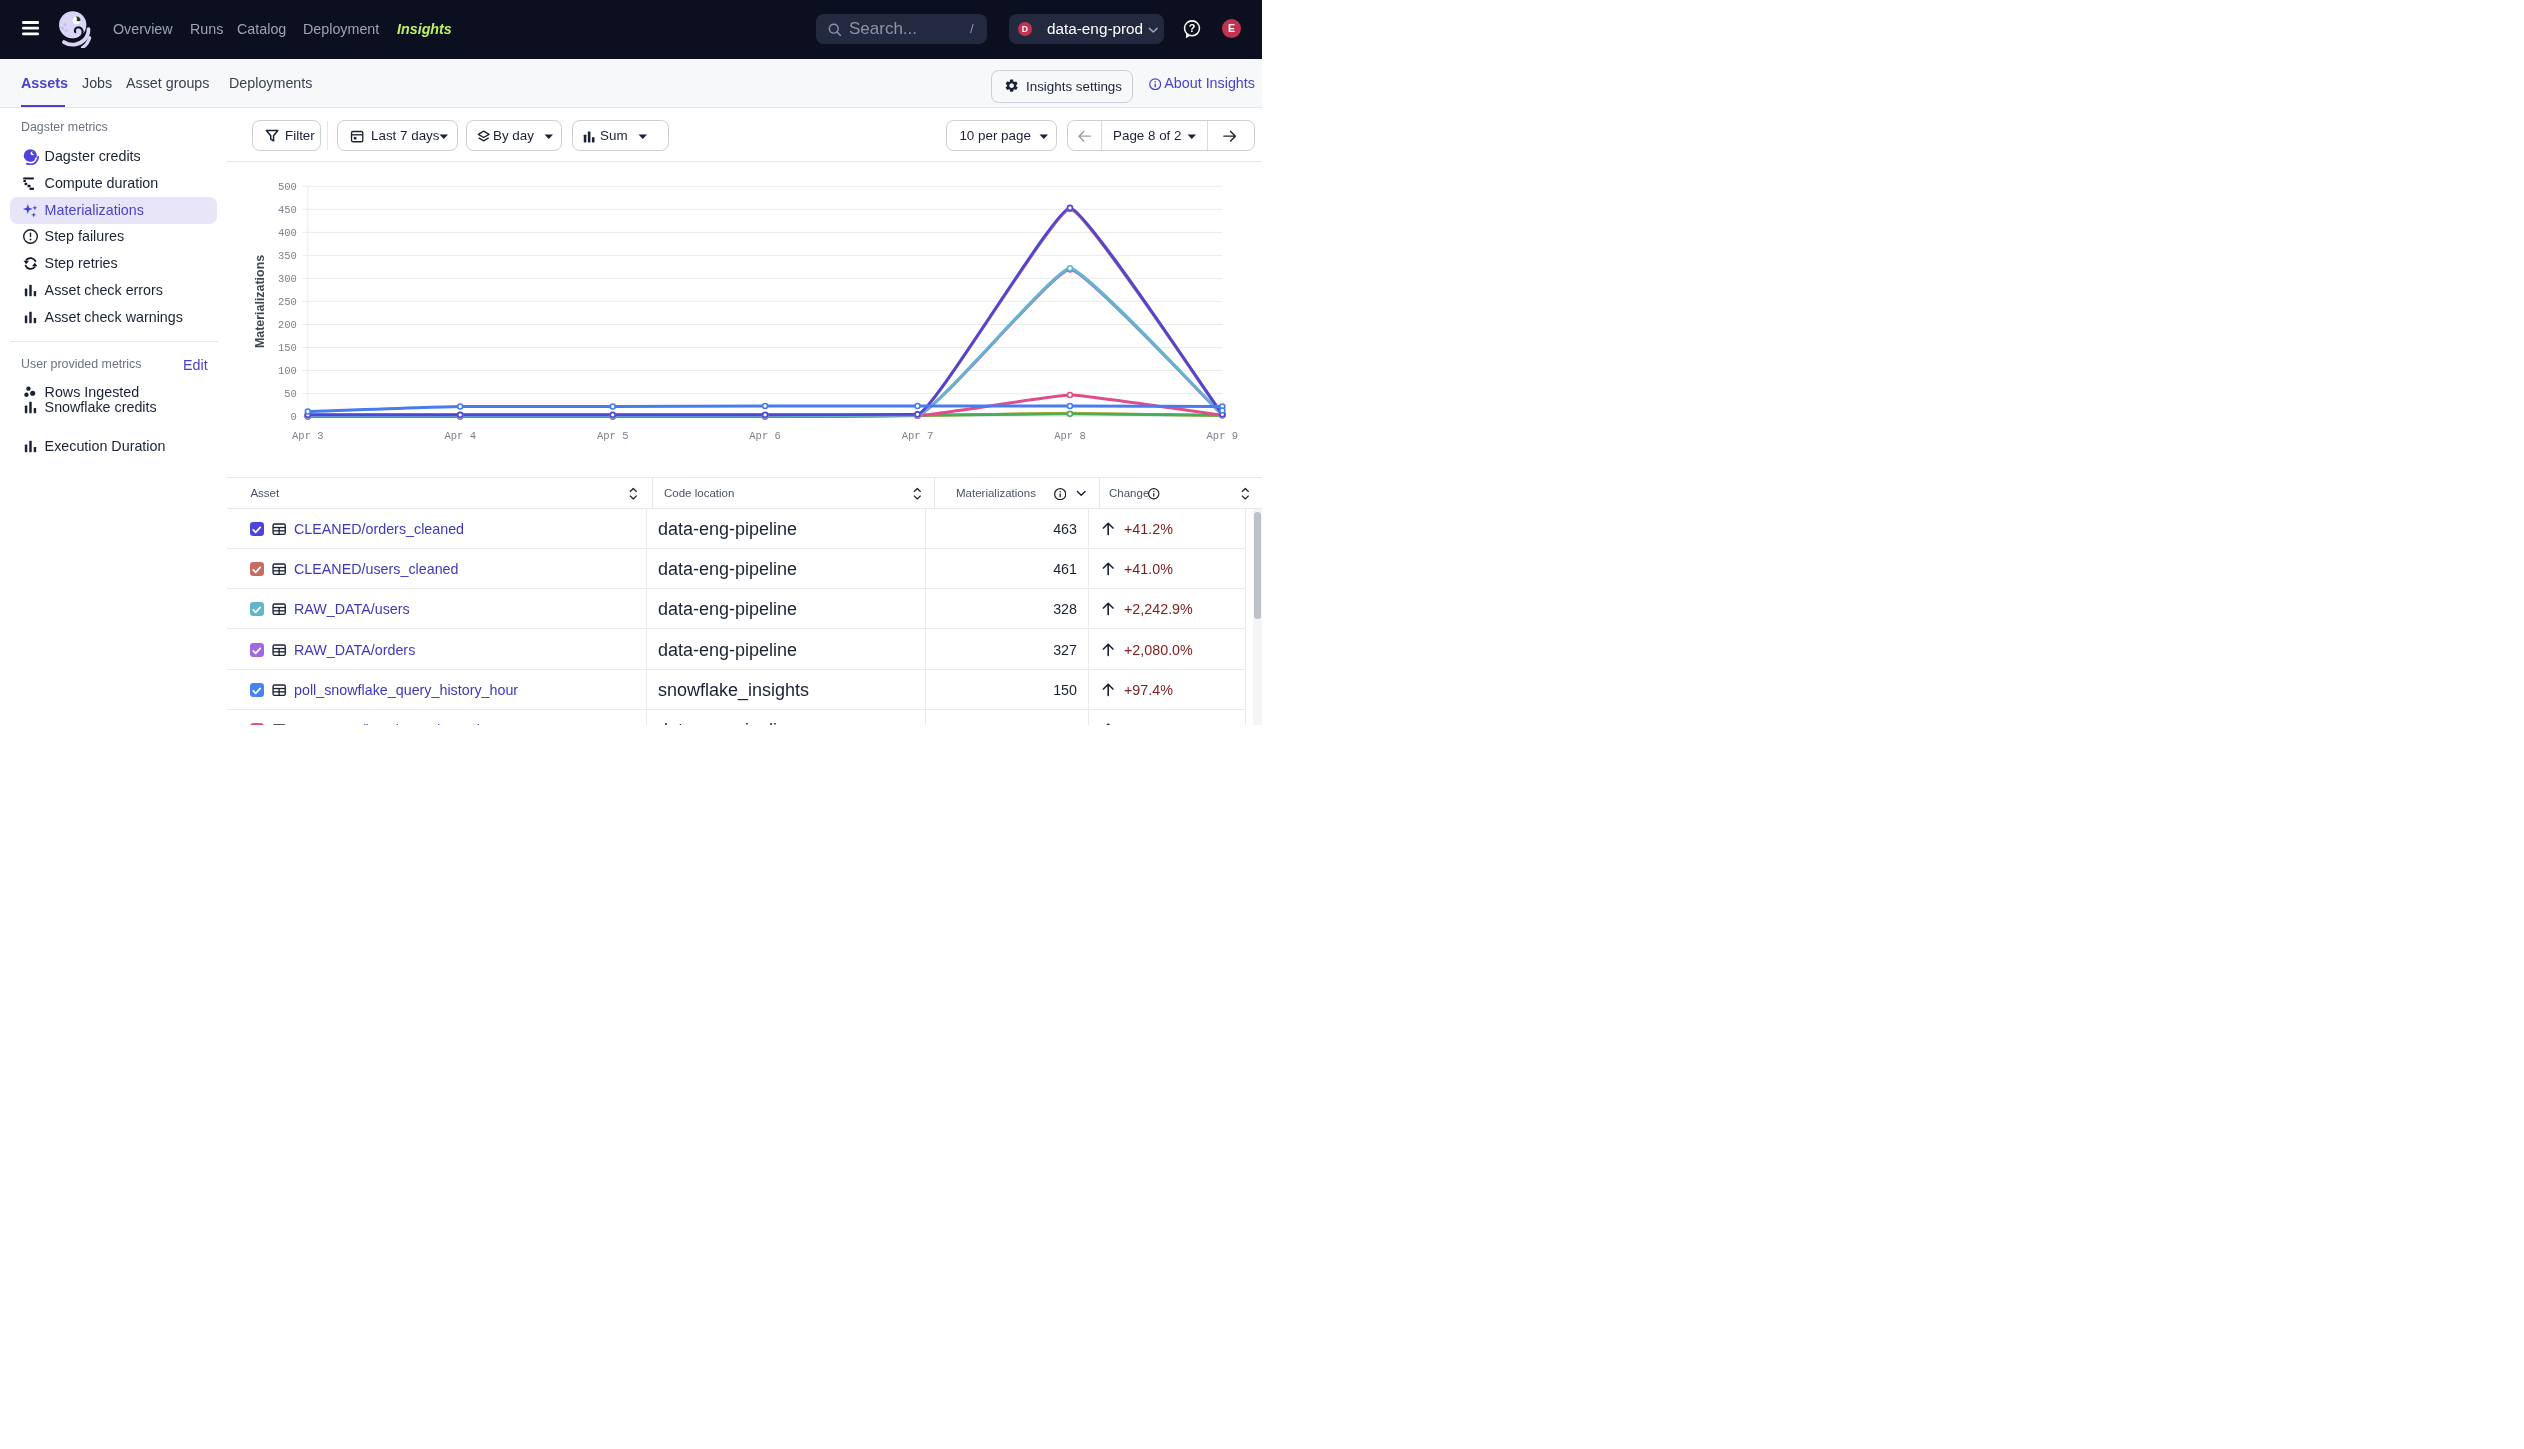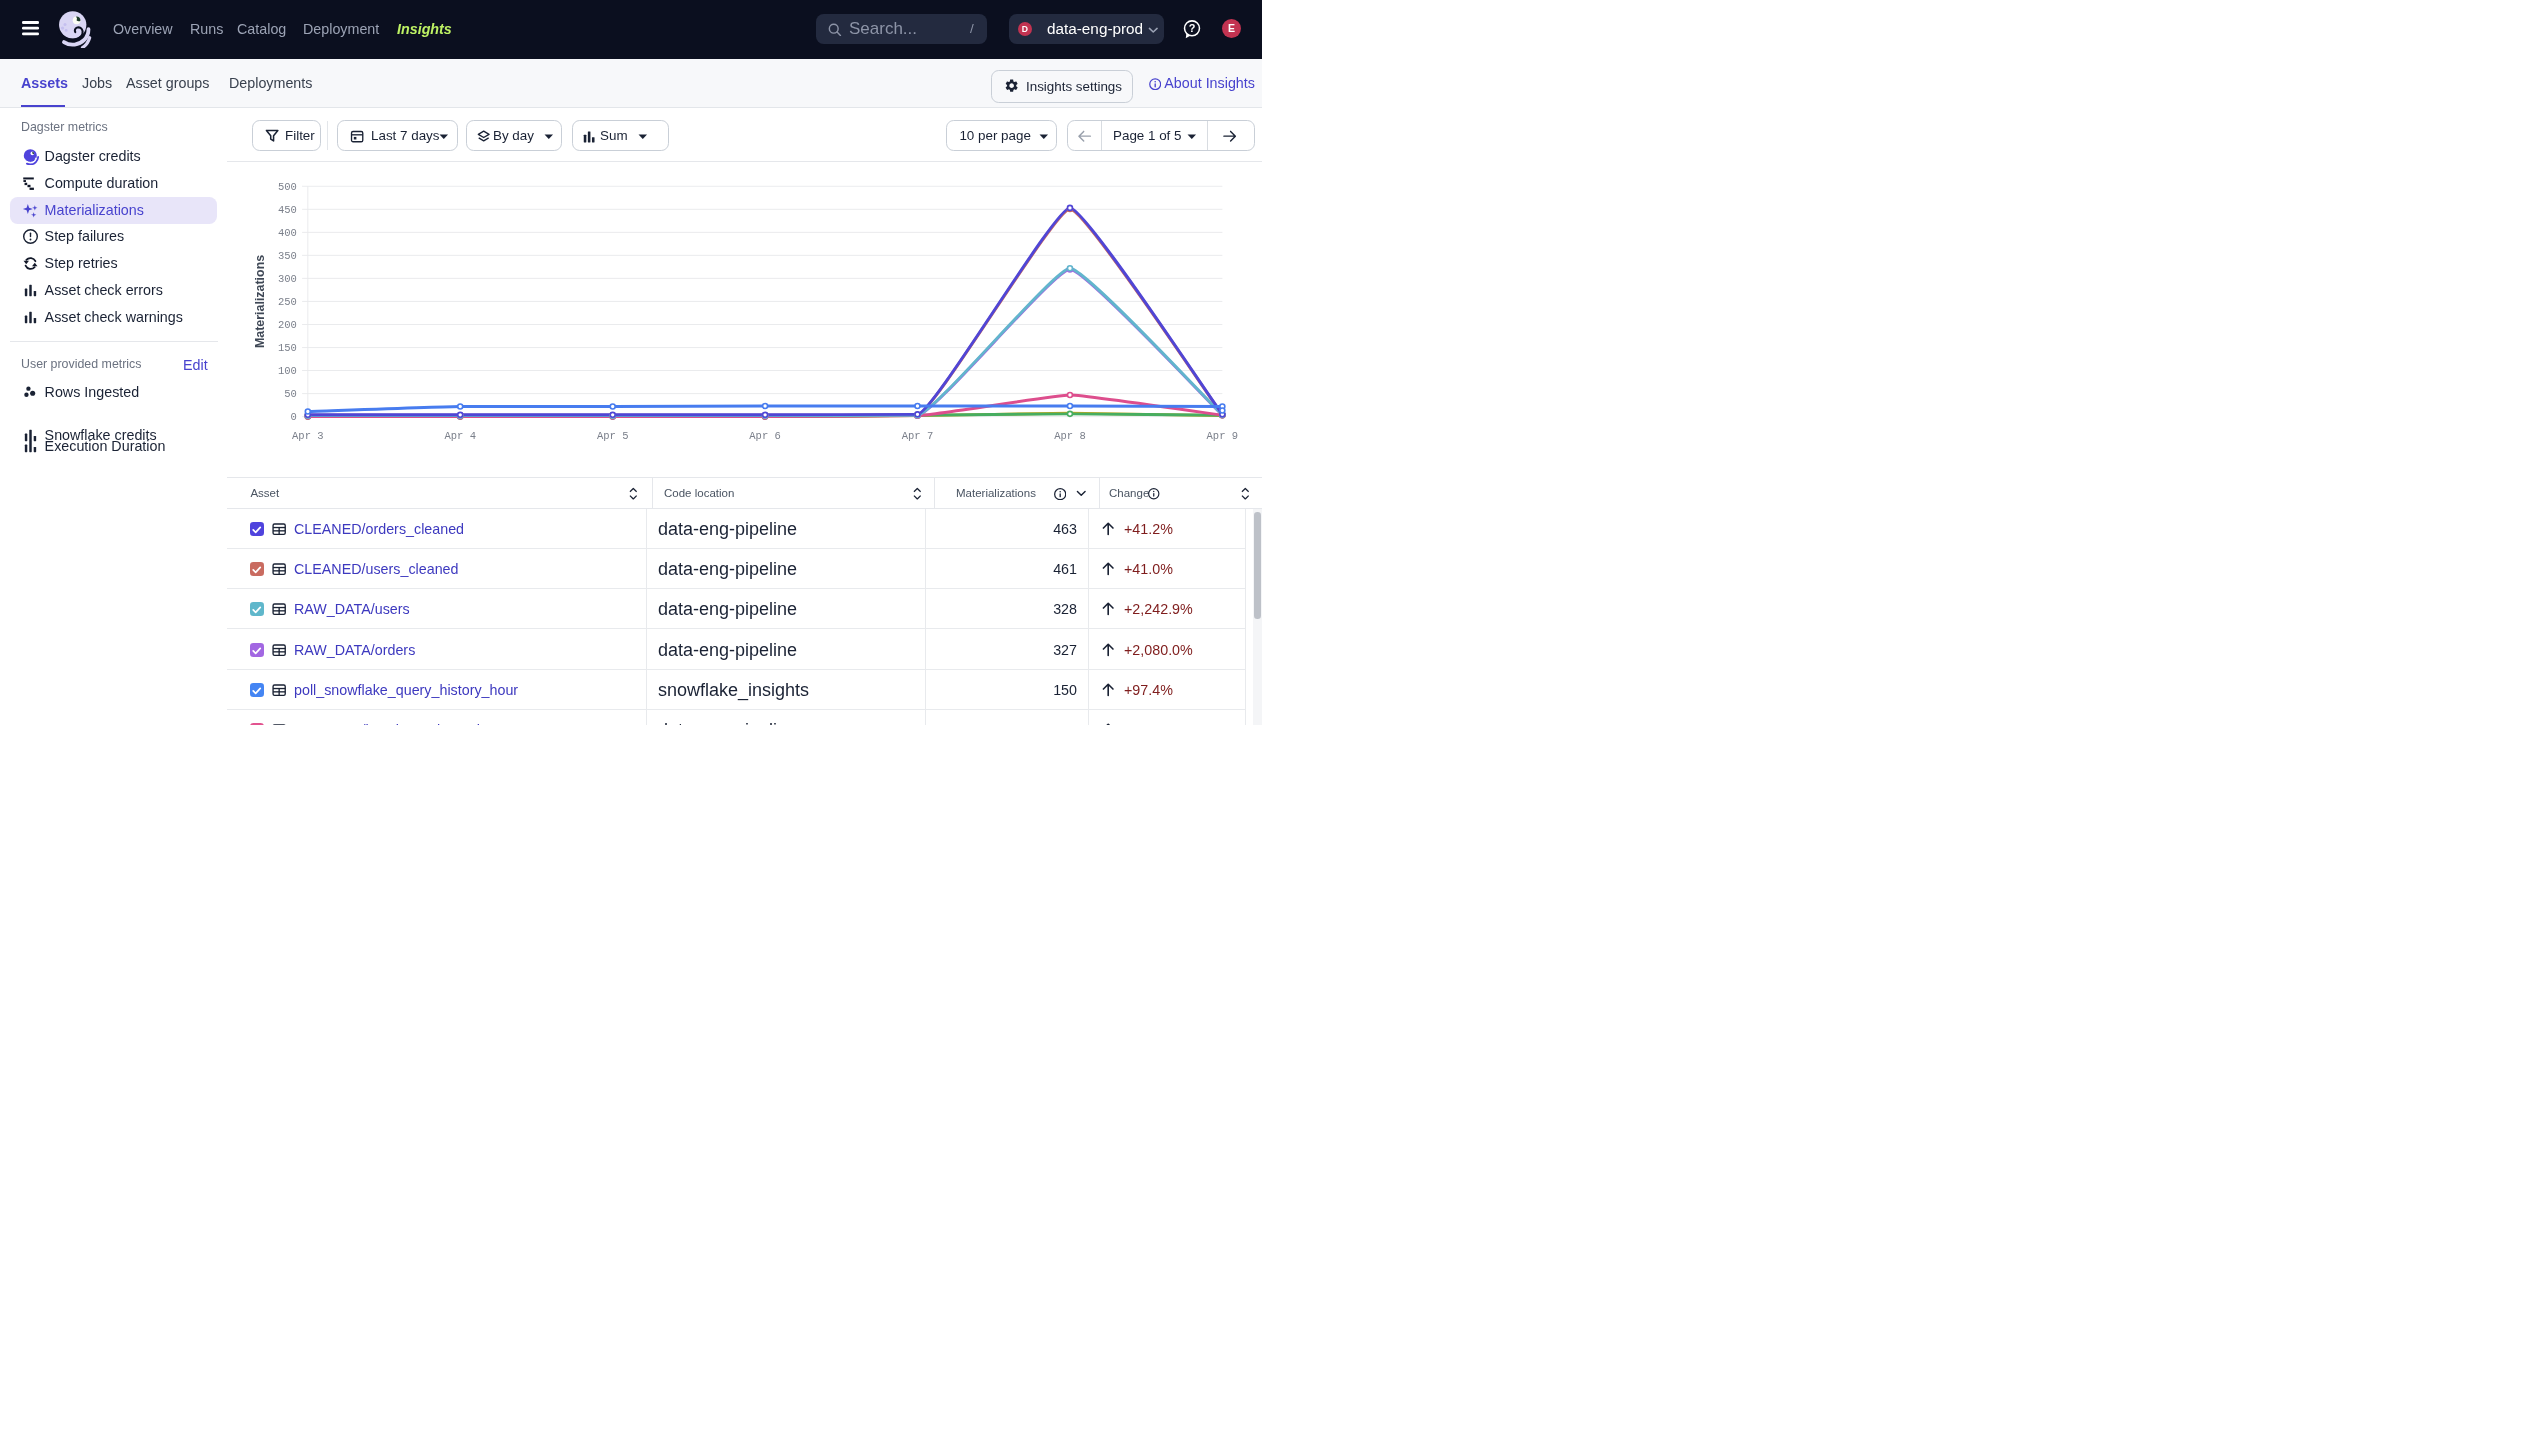--- a/index.html
+++ b/index.html
@@ -203,21 +203,21 @@
     <div class="sideheading" style="top:249px">User provided metrics</div>
     <div id="editlink" style="top:249px">Edit</div>
     <div class="sideitem" style="top:271px">
       <svg class="ic" viewBox="0 0 18 18">
           <circle cx="6.8" cy="4.9" r="2.3" fill="#1A2234"></circle>
           <circle cx="4.7" cy="11.4" r="2.3" fill="#1A2234"></circle>
           <circle cx="11.3" cy="9.8" r="2.7" fill="#1A2234"></circle>
         </svg>
       <span class="lbl">Rows Ingested</span>
     </div>
-    <div class="sideitem" style="top:314px">
+    <div class="sideitem" style="top:286px">
       <svg class="ic" viewBox="0 0 18 18">
           <rect x="3" y="7" width="2.6" height="8" rx="0.6" fill="#1A2234"></rect>
           <rect x="7.7" y="3" width="2.6" height="12" rx="0.6" fill="#1A2234"></rect>
           <rect x="12.4" y="9.5" width="2.6" height="5.5" rx="0.6" fill="#1A2234"></rect>
         </svg>
       <span class="lbl">Snowflake credits</span>
     </div>
     <div class="sideitem" style="top:325px">
       <svg class="ic" viewBox="0 0 18 18">
           <rect x="3" y="7" width="2.6" height="8" rx="0.6" fill="#1A2234"></rect>
@@ -273,21 +273,21 @@
       <svg class="abs" style="left:92px;top:12.4px" width="9.6" height="5.7" viewBox="0 0 10 6">
           <path d="M0.5 0.5L5 5.3 9.5 0.5z" fill="#1A2234"></path>
         </svg>
     </div>
     <div class="btn" style="left:840px;width:188px">
       <div class="abs" style="left:33px;top:0;width:1px;height:29px;background:#D8DCE1"></div>
       <div class="abs" style="left:139px;top:0;width:1px;height:29px;background:#D8DCE1"></div>
       <svg class="abs" style="left:8.6px;top:7.7px" width="15.3" height="14.3" viewBox="0 0 16 15">
           <path d="M14 7.5H2.5 M7 2.5 L2 7.5 L7 12.5" fill="none" stroke="#99A0AC" stroke-width="1.5" stroke-linecap="round" stroke-linejoin="round"></path>
         </svg>
-      <span class="txt" style="left:45px">Page 1 of 5</span>
+      <span class="txt" style="left:45px">Page 8 of 2</span>
       <svg class="abs" style="left:119px;top:12.4px" width="9.6" height="5.7" viewBox="0 0 10 6">
           <path d="M0.5 0.5L5 5.3 9.5 0.5z" fill="#1A2234"></path>
         </svg>
       <svg class="abs" style="left:154px;top:7.7px" width="15.3" height="14.3" viewBox="0 0 16 15">
           <path d="M2 7.5H13.5 M9 2.5 L14 7.5 L9 12.5" fill="none" stroke="#1A2234" stroke-width="1.5" stroke-linecap="round" stroke-linejoin="round"></path>
         </svg>
     </div>
   </div>
 
   <div id="chartarea">

